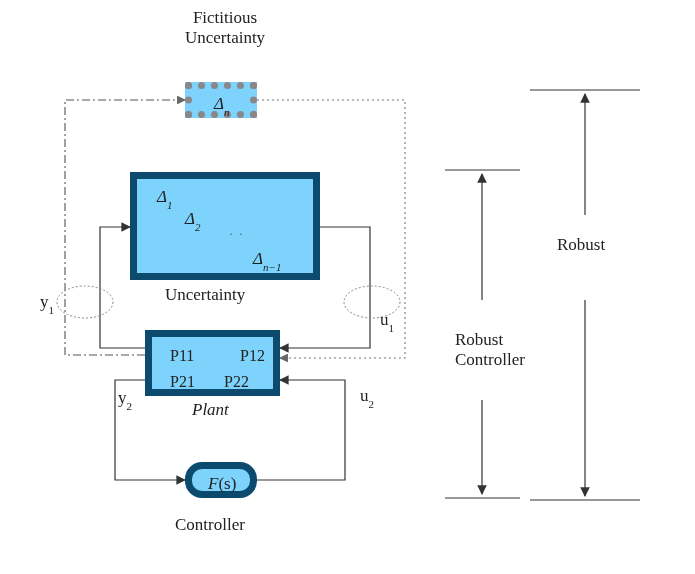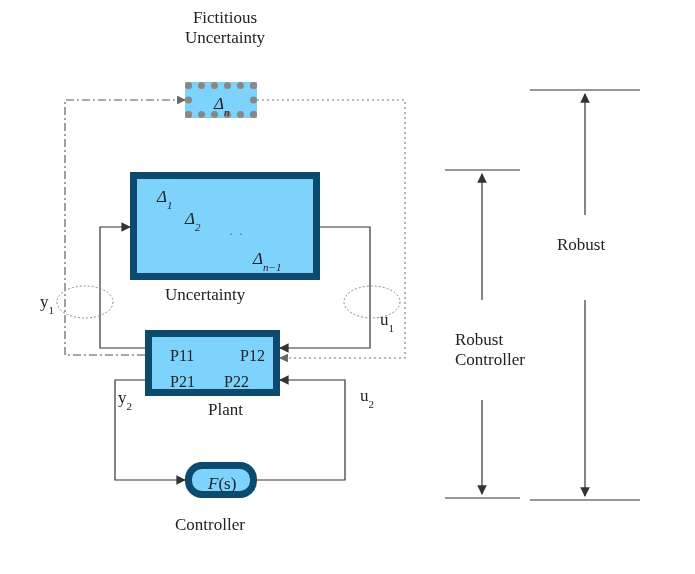--- a/index.html
+++ b/index.html
@@ -108,21 +108,21 @@
   </div>
 </div>
 <div class="label" style="left:165px; top:285px;">Uncertainty</div>
 
 <div class="box" style="left:145px; top:330px; width:135px; height:66px;">
   <span class="plant-cell" style="left:18px; top:10px;">P11</span>
   <span class="plant-cell" style="left:88px; top:10px;">P12</span>
   <span class="plant-cell" style="left:18px; top:36px;">P21</span>
   <span class="plant-cell" style="left:72px; top:36px;">P22</span>
 </div>
-<div class="label" style="left:208px; top:400px;">Plant</div>
+<div class="label" style="left:192px; top:400px;font-style:italic;">Plant</div>
 
 <div class="box" style="left:185px; top:462px; width:72px; height:36px;border-radius:17px;">
   <div class="label" style="left:16px; top:5px;">
     <span class="ital">F</span><span>(s)</span>
   </div>
 </div>
 <div class="label" style="left:175px; top:515px;font-family:Liberation Serif, serif;">Controller</div>
 
 <div class="label" style="left:40px; top:292px;">
   <span>y</span><span class="sub">1</span>

